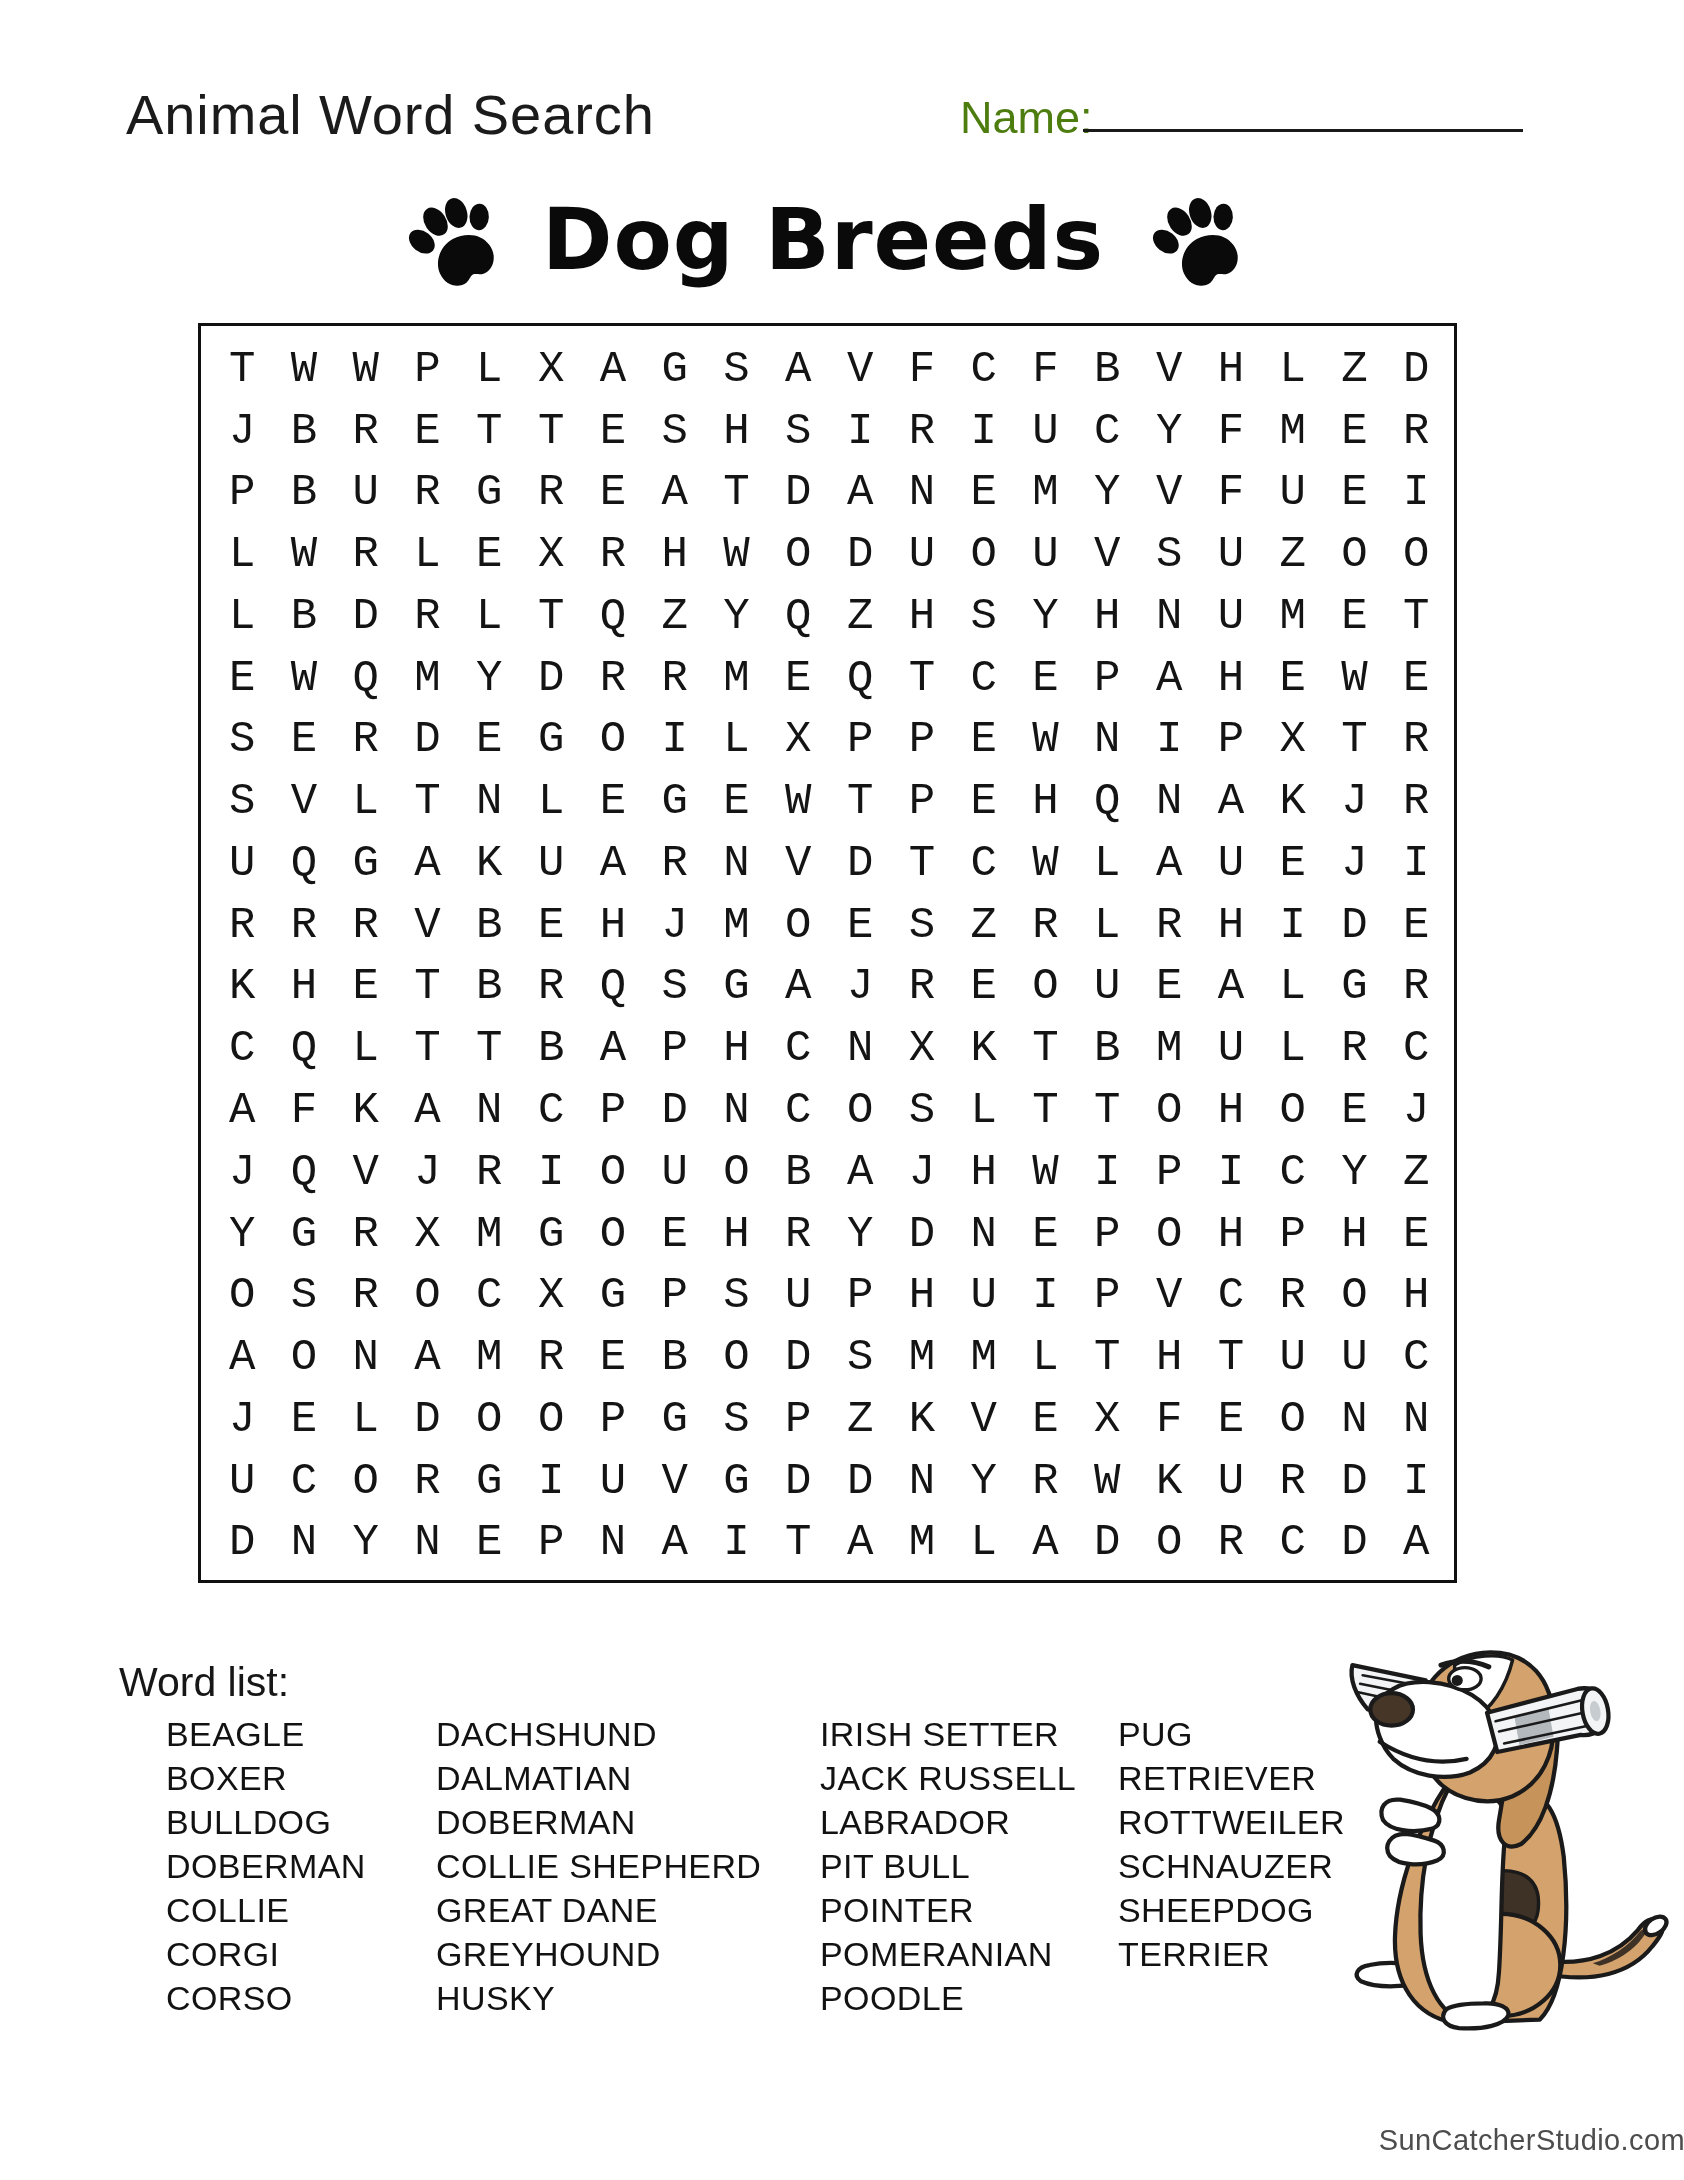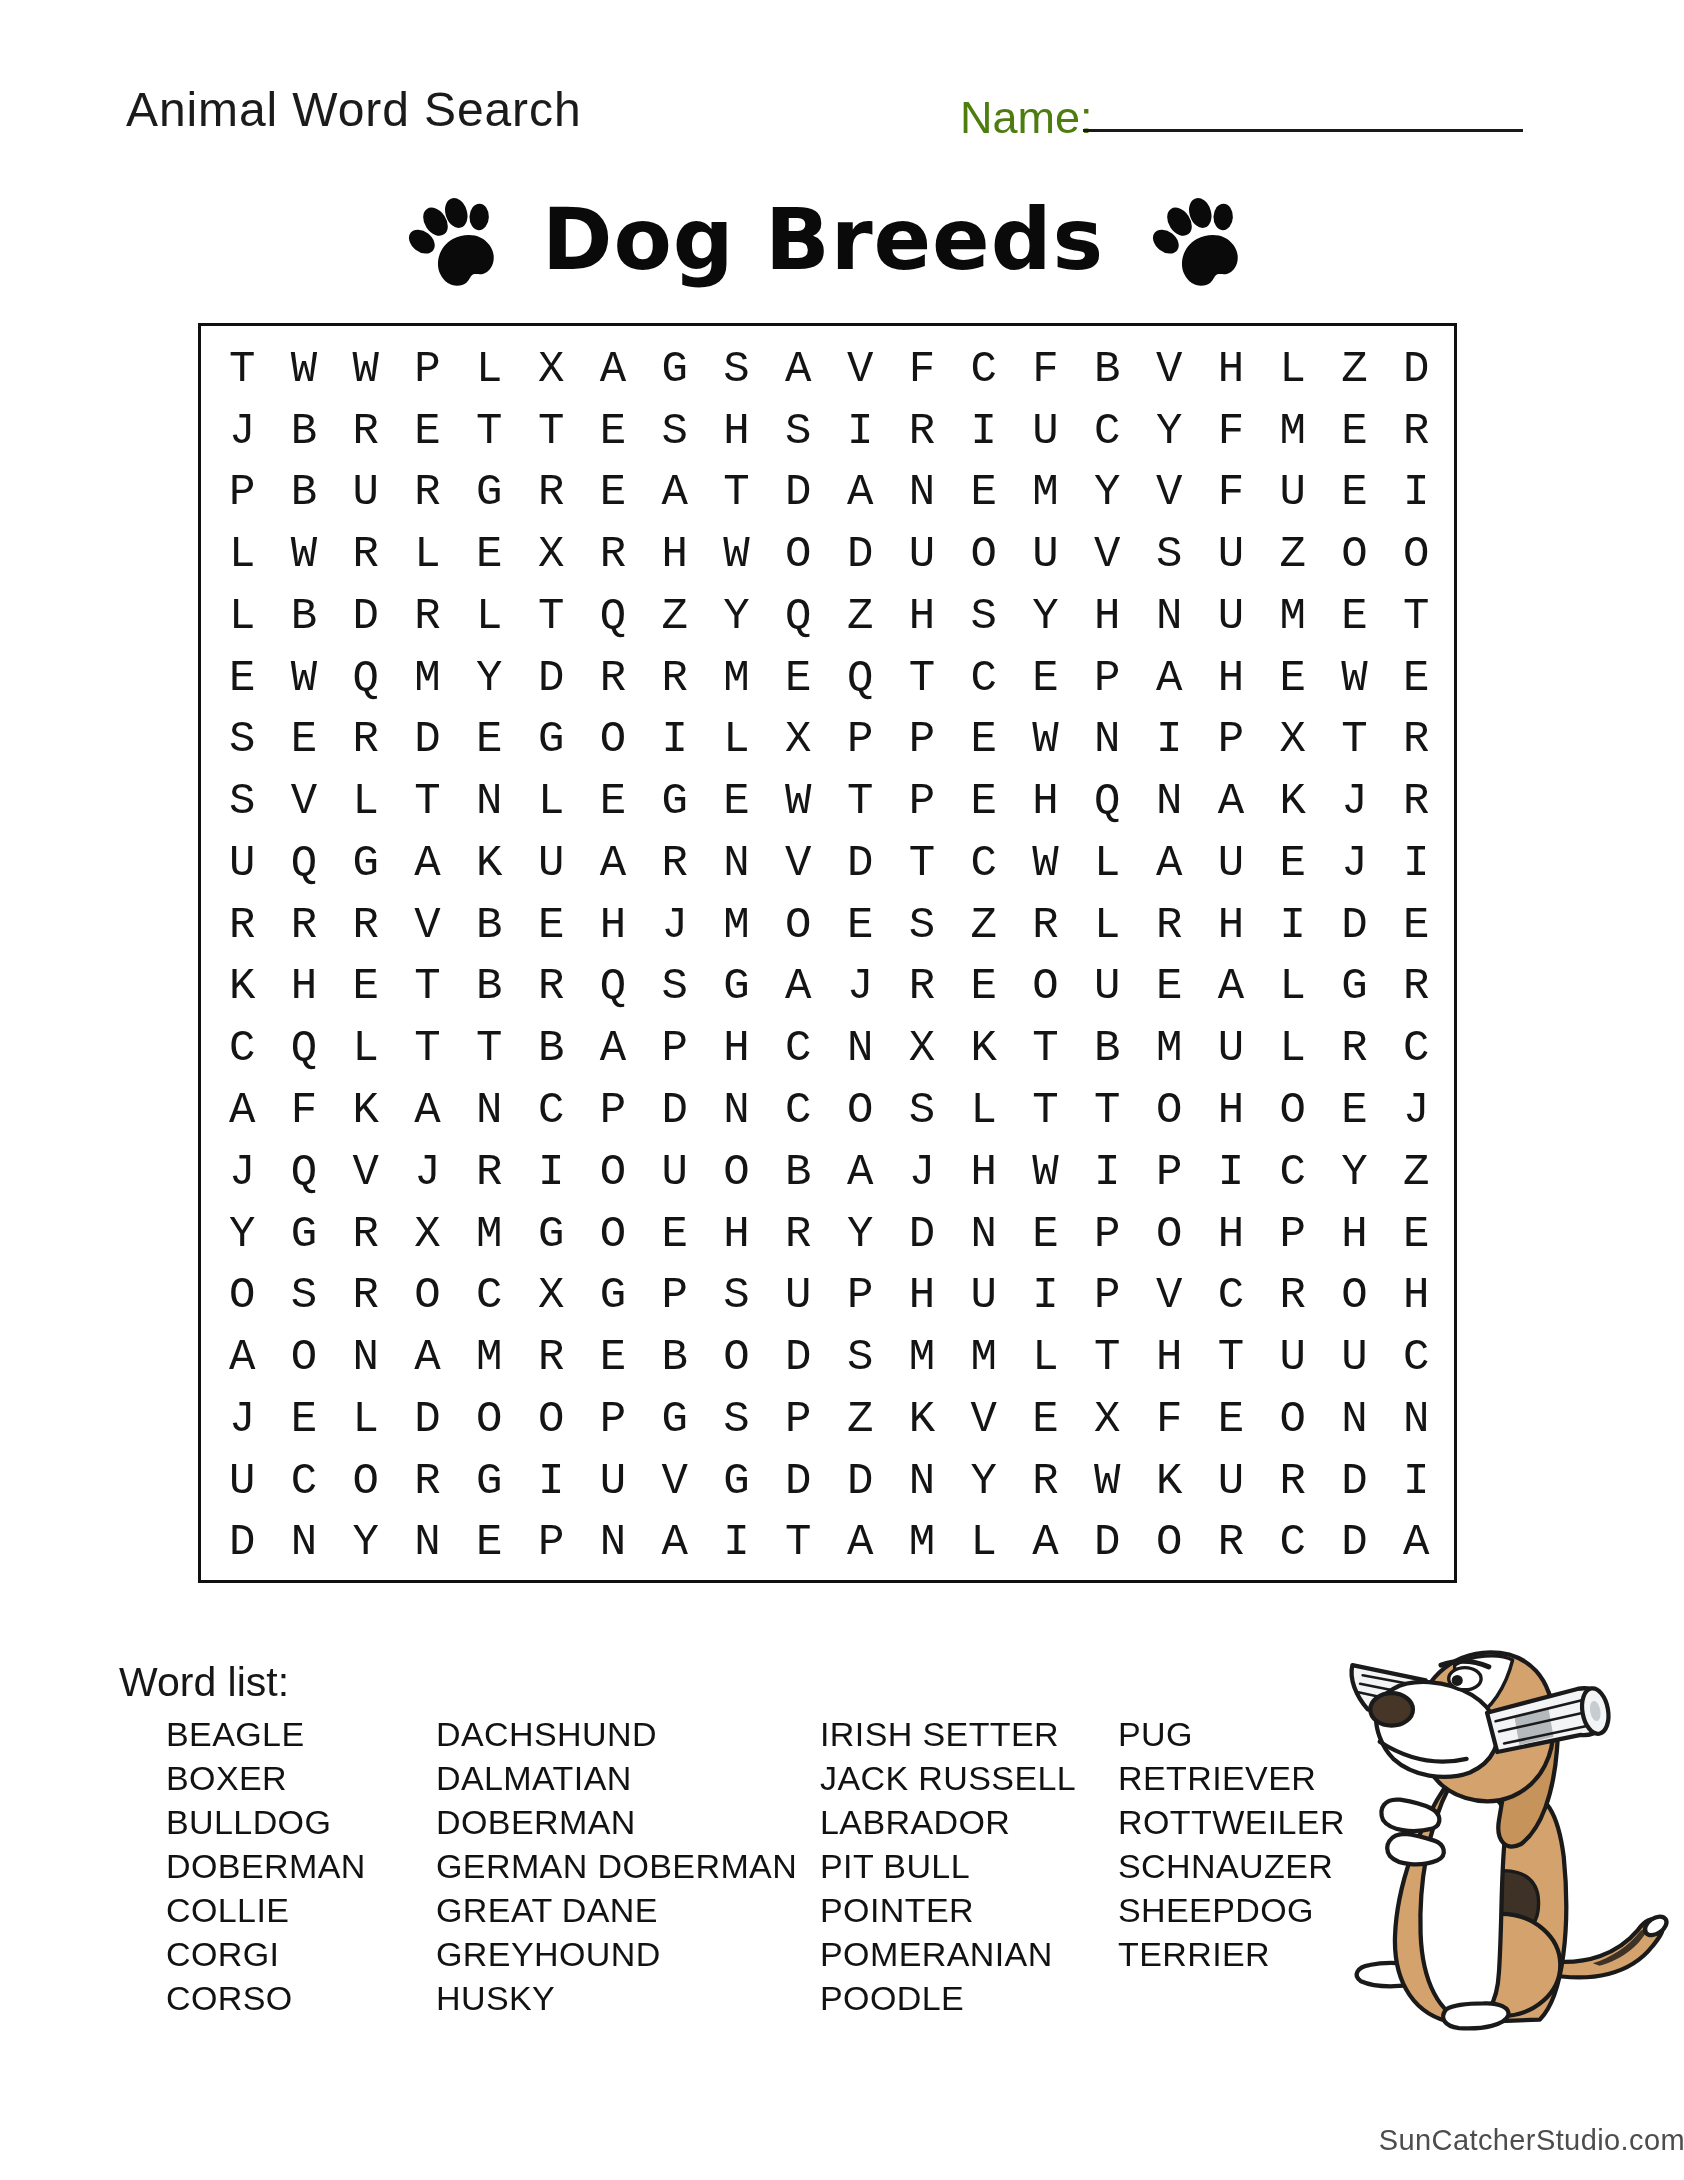--- a/index.html
+++ b/index.html
@@ -3,21 +3,21 @@
 <meta charset="utf-8">
 <style>
   html,body { margin:0; padding:0; background:#ffffff; }
   .page {
     position:relative; width:1685px; height:2181px; background:#ffffff;
     font-family:"Liberation Sans", sans-serif; color:#111; overflow:hidden;
   }
   
   .header-title {
     position:absolute; left:126px; top:82px;
-    font-size:48px; font-weight:400; letter-spacing:0.9px; color:#1b1b1b;
+    font-size:56px; font-weight:400; letter-spacing:0.9px; color:#1b1b1b;
   }
   .name-label {
     position:absolute; left:960px; top:92px;
     font-size:45px; font-weight:400; color:#4d7c0f;
   }
   .name-line {
     position:absolute; left:1083px; top:129px; width:440px; height:0;
     border-bottom:3.4px solid #1a1a1a;
   }
   
@@ -507,21 +507,21 @@
         <div class="word">BULLDOG</div>
         <div class="word">DOBERMAN</div>
         <div class="word">COLLIE</div>
         <div class="word">CORGI</div>
         <div class="word">CORSO</div>
       </div>
       <div class="word-col">
         <div class="word">DACHSHUND</div>
         <div class="word">DALMATIAN</div>
         <div class="word">DOBERMAN</div>
-        <div class="word">GERMAN DOBERMAN</div>
+        <div class="word">COLLIE SHEPHERD</div>
         <div class="word">GREAT DANE</div>
         <div class="word">GREYHOUND</div>
         <div class="word">HUSKY</div>
       </div>
       <div class="word-col">
         <div class="word">IRISH SETTER</div>
         <div class="word">JACK RUSSELL</div>
         <div class="word">LABRADOR</div>
         <div class="word">PIT BULL</div>
         <div class="word">POINTER</div>

